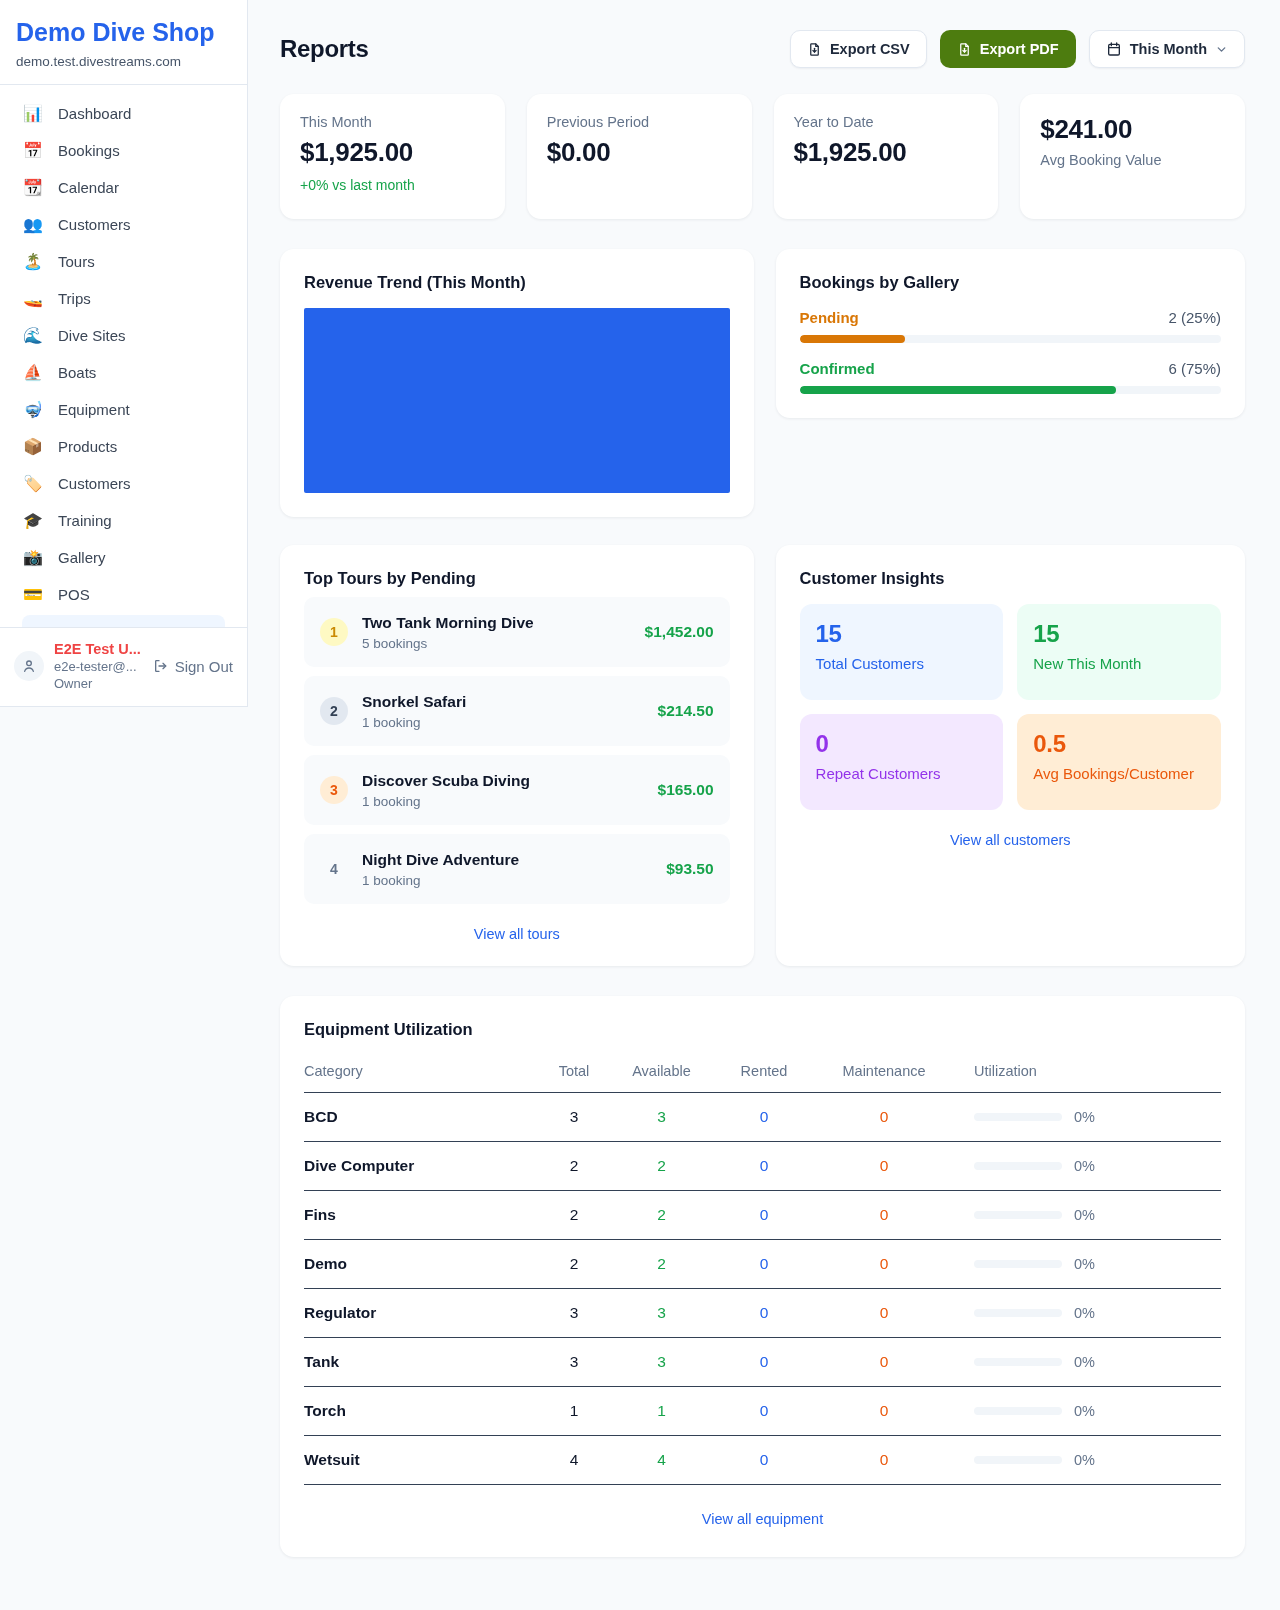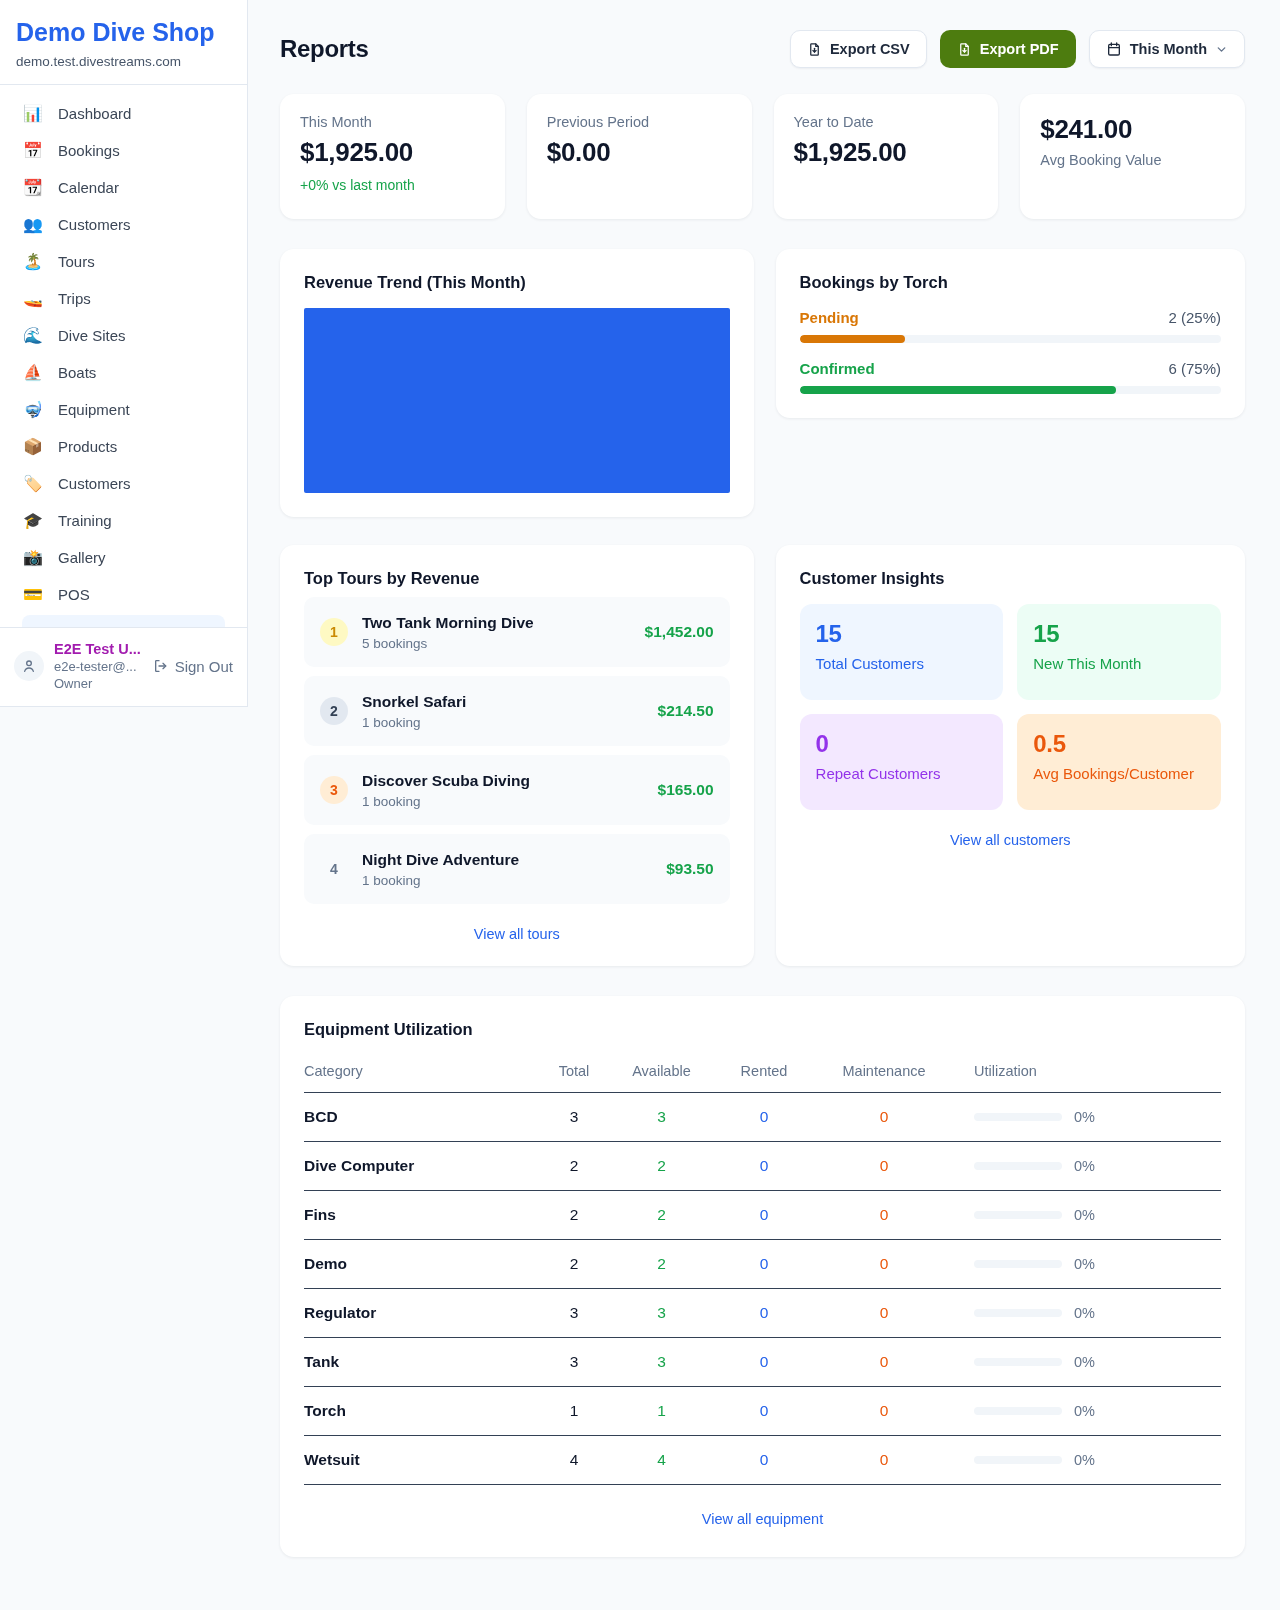--- a/index.html
+++ b/index.html
@@ -23,21 +23,21 @@
   .side-head { padding:18px 16px 15px; border-bottom:1px solid #E2E8F0; }
   .side-title { color:#2563EB; font-size:25px; font-weight:700; }
   .side-sub { color:#475569; font-size:13.5px; margin-top:7px; }
   .side-nav { padding:10px 12px 0; }
   .nav-item { display:flex; align-items:center; gap:14px; padding:10px 10px; border-radius:8px; cursor:pointer; }
   .nav-ico { width:22px; font-size:16px; line-height:1; text-align:center; }
   .nav-lbl { font-size:15px; color:#3B4656; }
   .nav-active-partial { height:12px; margin:2px 10px 0; background:#EFF6FF; border-radius:8px 8px 0 0; }
   .side-user { border-top:1px solid #E2E8F0; padding:13px 14px 15px; display:flex; align-items:center; gap:10px; }
   .avatar { width:30px; height:30px; border-radius:50%; background:#F1F5F9; display:flex; align-items:center; justify-content:center; color:#64748B; flex:0 0 30px; }
-  .u-name { font-size:14.5px; font-weight:700; color:#a21caf; }
+  .u-name { font-size:14.5px; font-weight:700; color:#ef4444; }
   .u-email, .u-role { font-size:13px; color:#64748B; margin-top:2px; }
   .signout { margin-left:auto; display:flex; align-items:center; gap:6px; color:#64748B; font-size:15px; cursor:pointer; white-space:nowrap; }
   
   main { flex:1; padding:30px 35px 40px 32px; }
   .main-head { display:flex; align-items:center; justify-content:space-between; }
   h1 { font-size:24px; font-weight:800; letter-spacing:-0.3px; }
   .head-actions { display:flex; gap:13px; }
   .btn { height:38px; display:flex; align-items:center; gap:8px; padding:0 16px; border-radius:10px; font-size:14.5px; font-weight:600; cursor:pointer; border:1px solid transparent; }
   .btn-light { background:#FFFFFF; border-color:#E2E8F0; color:#1E293B; box-shadow:0 1px 2px rgba(15,23,42,.05); }
   .btn-primary { background:#4d7c0f; color:#FFFFFF; }
@@ -247,21 +247,21 @@
       <div class="stat-label">Avg Booking Value</div>
     </div>
   </div>
 
   <div class="row2">
     <div class="card chart-card">
       <div class="card-title">Revenue Trend (This Month)</div>
       <div class="rev-chart"></div>
     </div>
     <div class="card chart-card">
-      <div class="card-title">Bookings by Torch</div>
+      <div class="card-title">Bookings by Gallery</div>
       <div class="status-group pending">
         <div class="status-top">
           <span class="status-name">Pending</span>
           <span class="status-val">2 (25%)</span>
         </div>
         <div class="track">
             <div class="fill" style="width: 25%;"></div>
           </div>
       </div>
       <div class="status-group confirmed">
@@ -271,21 +271,21 @@
         </div>
         <div class="track">
             <div class="fill" style="width: 75%;"></div>
           </div>
       </div>
     </div>
   </div>
 
   <div class="row3">
     <div class="card tours-card">
-      <div class="card-title">Top Tours by Revenue</div>
+      <div class="card-title">Top Tours by Pending</div>
       <div class="tour-row">
         <span class="rank rank-1">1</span>
         <span>
             <span class="tour-name" style="display:block">Two Tank Morning Dive</span>
             <span class="tour-sub" style="display:block">5 bookings</span>
           </span>
         <span class="tour-price">$1,452.00</span>
       </div>
       <div class="tour-row">
         <span class="rank rank-2">2</span>

